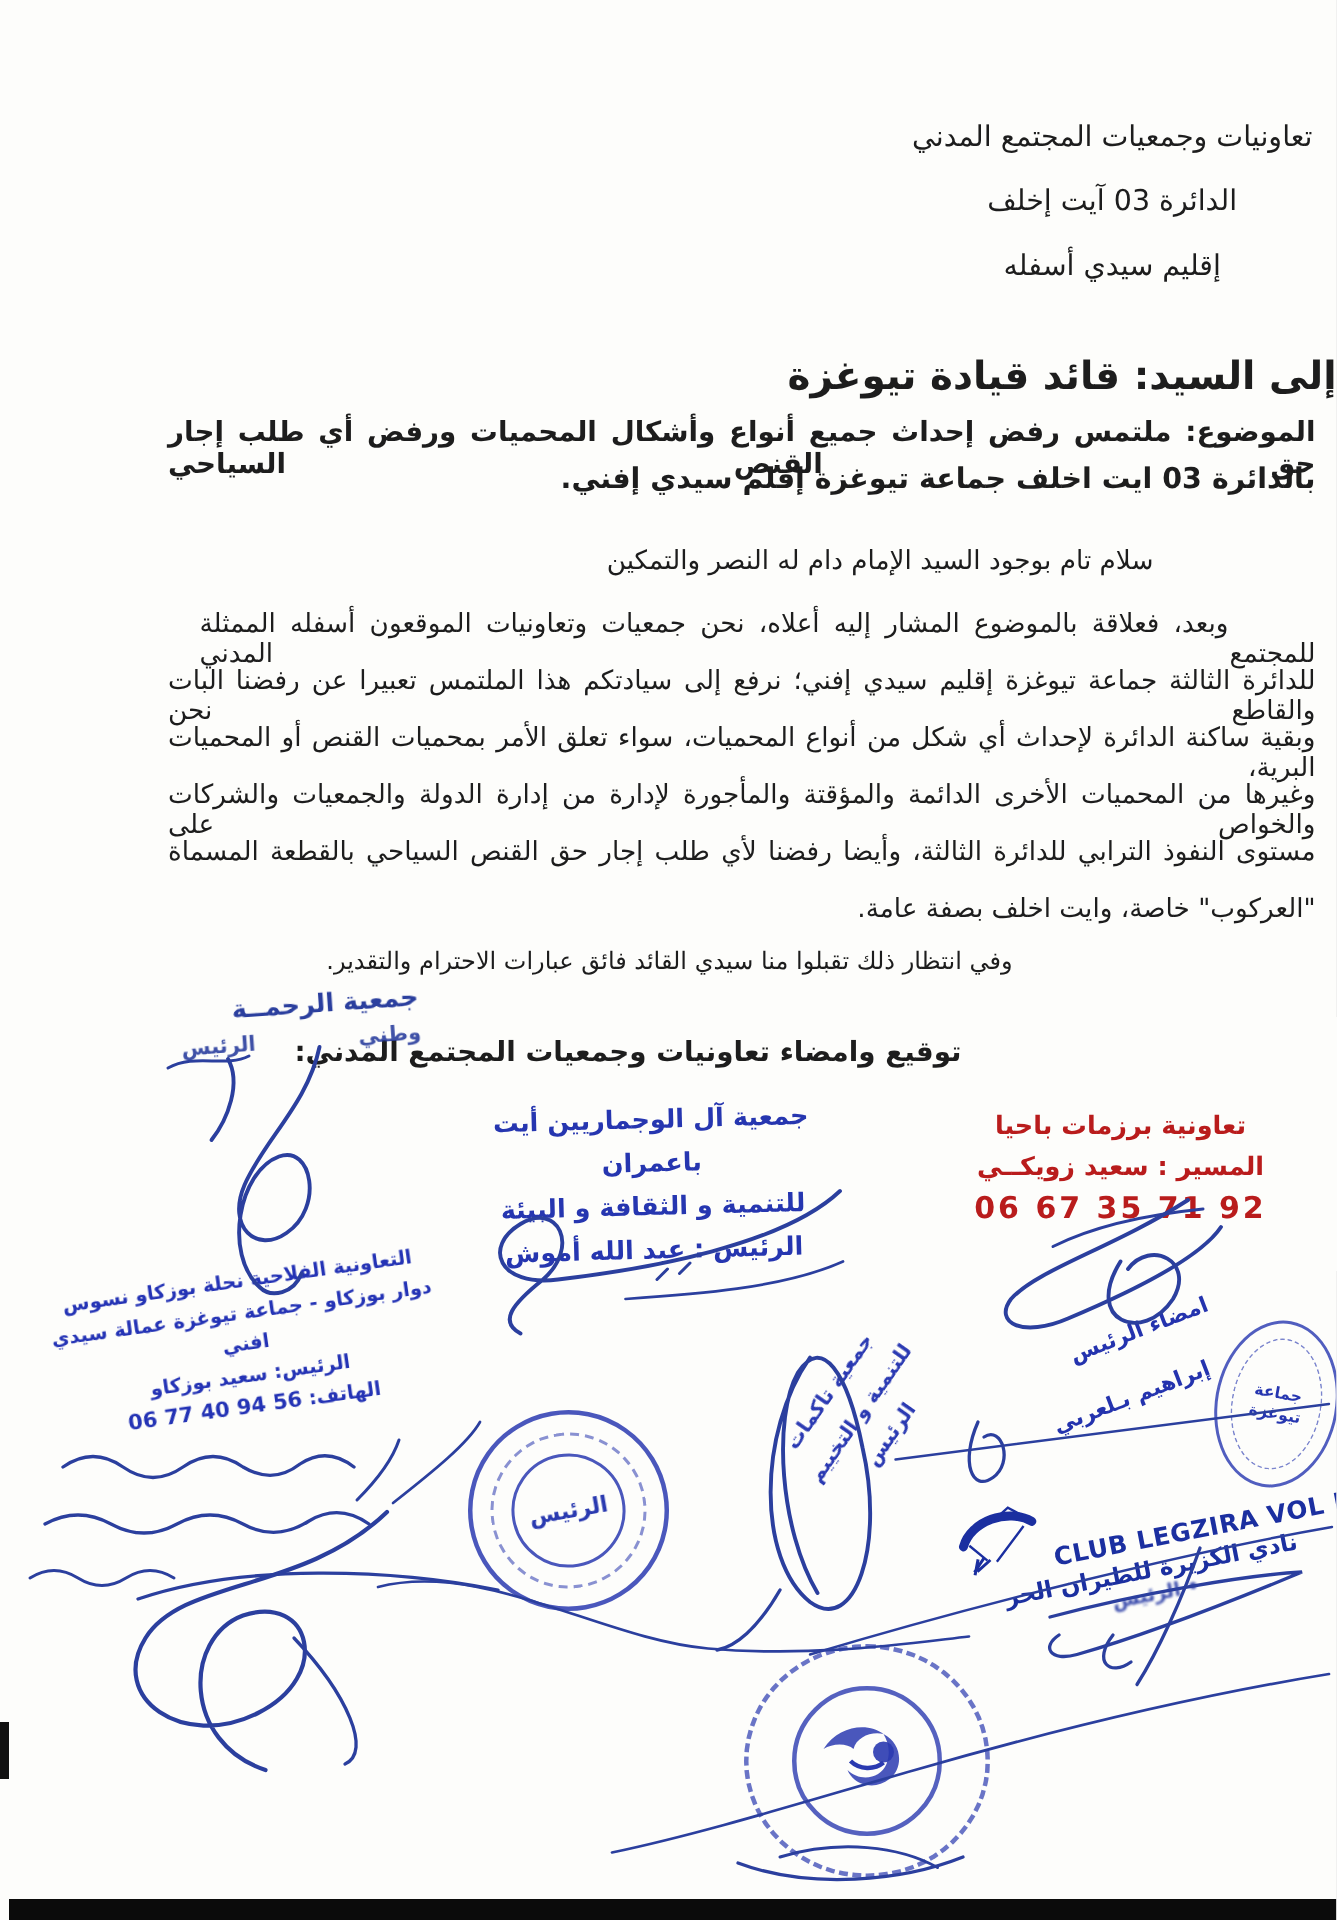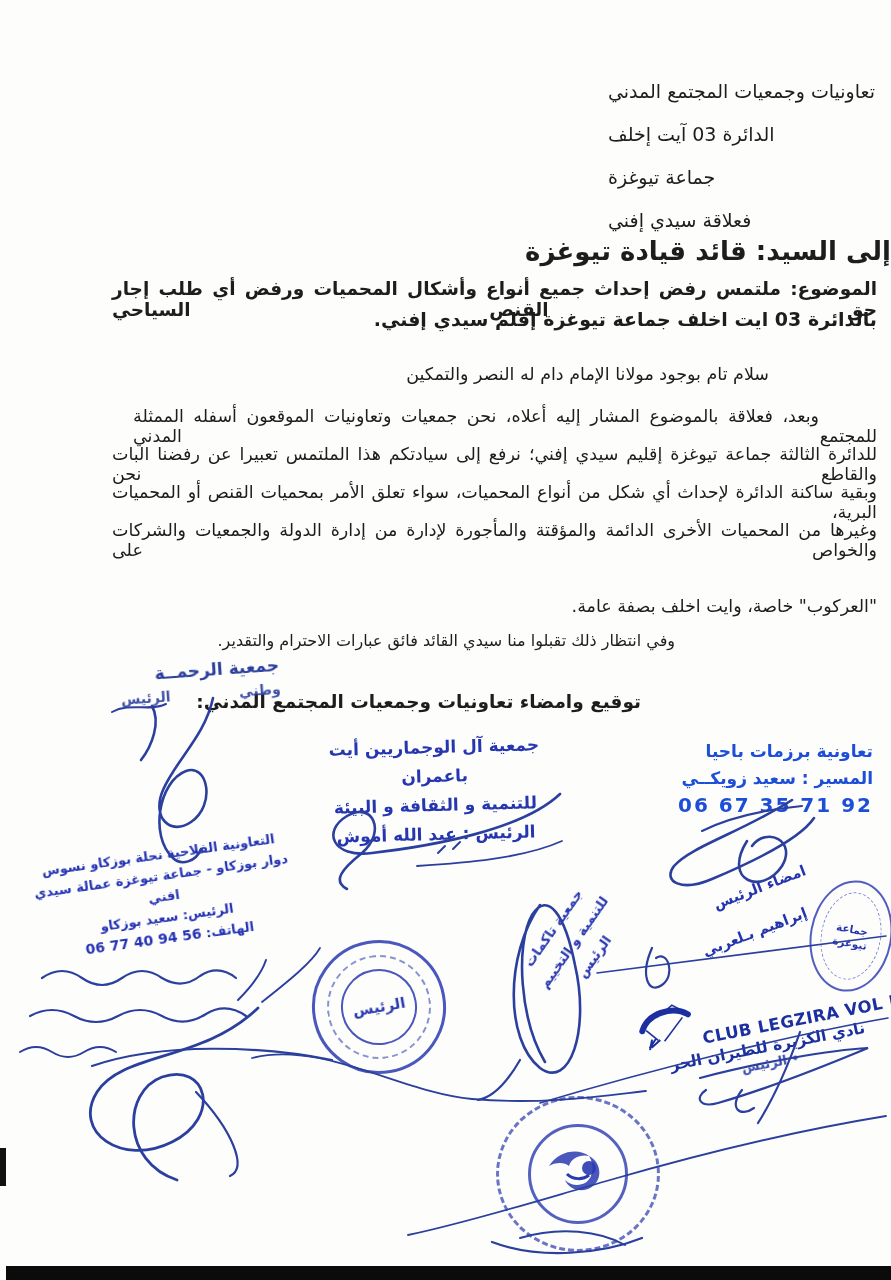--- a/index.html
+++ b/index.html
@@ -1,40 +1,40 @@
 <!DOCTYPE html>
 <html lang="ar"><head>
 <meta charset="utf-8">
 <style>
   html,body{margin:0;padding:0;background:#e8e8e8;}
   .paper{position:relative;width:891px;height:1280px;margin:0 auto;background:#fdfdfb;
          font-family:"DejaVu Sans",sans-serif;color:#1d1d1d;overflow:hidden;}
   .abs{position:absolute;}
   
-  .hdr-right{top:70px;right:16px;text-align:left;direction:rtl;font-size:19px;line-height:43px;margin-left:31px;}
+  .hdr-right{top:70px;right:16px;text-align:center;direction:rtl;font-size:19px;line-height:43px;margin-left:31px;}
   .date-line{top:84px;left:92px;direction:rtl;font-size:19.5px;}
   .recipient{top:236px;left:0;width:100%;text-align:right;direction:rtl;font-weight:bold;font-size:26px;}
   .subject1{top:278px;right:14px;left:112px;direction:rtl;font-weight:bold;font-size:18.5px;
             text-align:justify;text-align-last:justify;}
   .subject2{top:308px;right:14px;direction:rtl;font-weight:bold;font-size:19px;text-align:left;}
   .greeting{top:364px;right:122px;direction:rtl;font-size:17.5px;}
   .bline{right:14px;left:112px;direction:rtl;font-size:17.5px;text-align:justify;text-align-last:justify;}
   .bline.first{text-indent:58px;margin-left:21px;}
   .bline.last{text-align:right;text-align-last:right;}
   .closing{top:631px;right:216px;direction:rtl;font-size:16px;}
   .sig-heading{top:691px;right:250px;direction:rtl;font-weight:bold;font-size:18.5px;}
   .stamp-rahma{top:662px;left:70px;width:210px;direction:rtl;transform:rotate(-4deg);
                color:#2b3f9e;font-weight:bold;}
   .stamp-rahma .r1{font-size:17px;letter-spacing:1px;filter:blur(.3px);}
   .stamp-rahma .r2{font-size:14px;margin-top:6px;display:flex;justify-content:space-between;
                    width:160px;filter:blur(.5px);opacity:.9;}
   .stamp-wajmarin{top:733px;left:296px;width:278px;direction:rtl;text-align:center;
                   transform:rotate(-1.5deg);color:#2636b0;font-weight:bold;font-size:17px;line-height:29px;}
-  .stamp-birzamat{top:738px;right:18px;width:252px;direction:rtl;text-align:right;
-                  color:#1d4ed8;font-weight:bold;font-size:17px;line-height:27px;}
+  .stamp-birzamat{top:738px;right:18px;width:252px;direction:rtl;text-align:center;
+                  color:#b91c1c;font-weight:bold;font-size:17px;line-height:27px;}
   .stamp-birzamat .phone{font-size:20px;letter-spacing:2px;direction:ltr;}
   .stamp-falahiya{top:844px;left:30px;width:268px;direction:rtl;text-align:center;
                   transform:rotate(-8deg);color:#2433b5;font-weight:bold;font-size:13px;line-height:21px;
                   filter:blur(.2px);}
   .stamp-falahiya .phone-num{direction:ltr;unicode-bidi:embed;letter-spacing:1px;font-size:14px;}
   .stamp-takmat{top:905px;left:468px;width:212px;direction:rtl;text-align:center;
                 transform:rotate(-55deg);color:#2a39b2;font-weight:bold;font-size:13.5px;line-height:25px;
                 letter-spacing:1px;filter:blur(.3px);}
   .stamp-amdaa{top:880px;left:642px;width:176px;direction:rtl;text-align:right;
                transform:rotate(-21deg);color:#2433ae;font-weight:bold;font-size:14.5px;line-height:40px;}
@@ -65,35 +65,35 @@
   .black-notch{top:1148px;left:0;width:6px;height:38px;background:#111;}
 </style>
 </head>
 <body>
 
 <div class="paper">
 
   <div class="abs hdr-right">
     <div>تعاونيات وجمعيات المجتمع المدني</div>
     <div>الدائرة 03 آيت إخلف</div>
-    <div>جماعة تيوغزة</div>
-    <div>فعلاقة سيدي إفني</div>
+    <div>إقليم سيدي أسفله</div>
   </div>
 
   <div class="abs recipient">إلى السيد: قائد قيادة تيوغزة</div>
 
   <div class="abs subject1">الموضوع: ملتمس رفض إحداث جميع أنواع وأشكال المحميات ورفض أي طلب إجار حق القنص السياحي</div>
   <div class="abs subject2">بالدائرة 03 ايت اخلف جماعة تيوغزة إقلم سيدي إفني.</div>
 
-  <div class="abs greeting">سلام تام بوجود مولانا الإمام دام له النصر والتمكين</div>
+  <div class="abs greeting">سلام تام بوجود السيد الإمام دام له النصر والتمكين</div>
 
   <div class="abs bline first" style="top:406px">وبعد، فعلاقة بالموضوع المشار إليه أعلاه، نحن جمعيات وتعاونيات الموقعون أسفله الممثلة للمجتمع المدني</div>
   <div class="abs bline" style="top:444px">للدائرة الثالثة جماعة تيوغزة إقليم سيدي إفني؛ نرفع إلى سيادتكم هذا الملتمس تعبيرا عن رفضنا البات والقاطع نحن</div>
   <div class="abs bline" style="top:482px">وبقية ساكنة الدائرة لإحداث أي شكل من أنواع المحميات، سواء تعلق الأمر بمحميات القنص أو المحميات البرية،</div>
   <div class="abs bline" style="top:520px">وغيرها من المحميات الأخرى الدائمة والمؤقتة والمأجورة لإدارة من إدارة الدولة والجمعيات والشركات والخواص على</div>
+  <div class="abs bline" style="top:558px">مستوى النفوذ الترابي للدائرة الثالثة، وأيضا رفضنا لأي طلب إجار حق القنص السياحي بالقطعة المسماة</div>
   <div class="abs bline last" style="top:596px">"العركوب" خاصة، وايت اخلف بصفة عامة.</div>
 
   <div class="abs closing">وفي انتظار ذلك تقبلوا منا سيدي القائد فائق عبارات الاحترام والتقدير.</div>
 
   <div class="abs sig-heading">توقيع وامضاء تعاونيات وجمعيات المجتمع المدني:</div>
 
   <div class="abs stamp-rahma">
     <div class="r1">جمعية الرحمــة</div>
     <div class="r2">
       <span>وطني</span>

